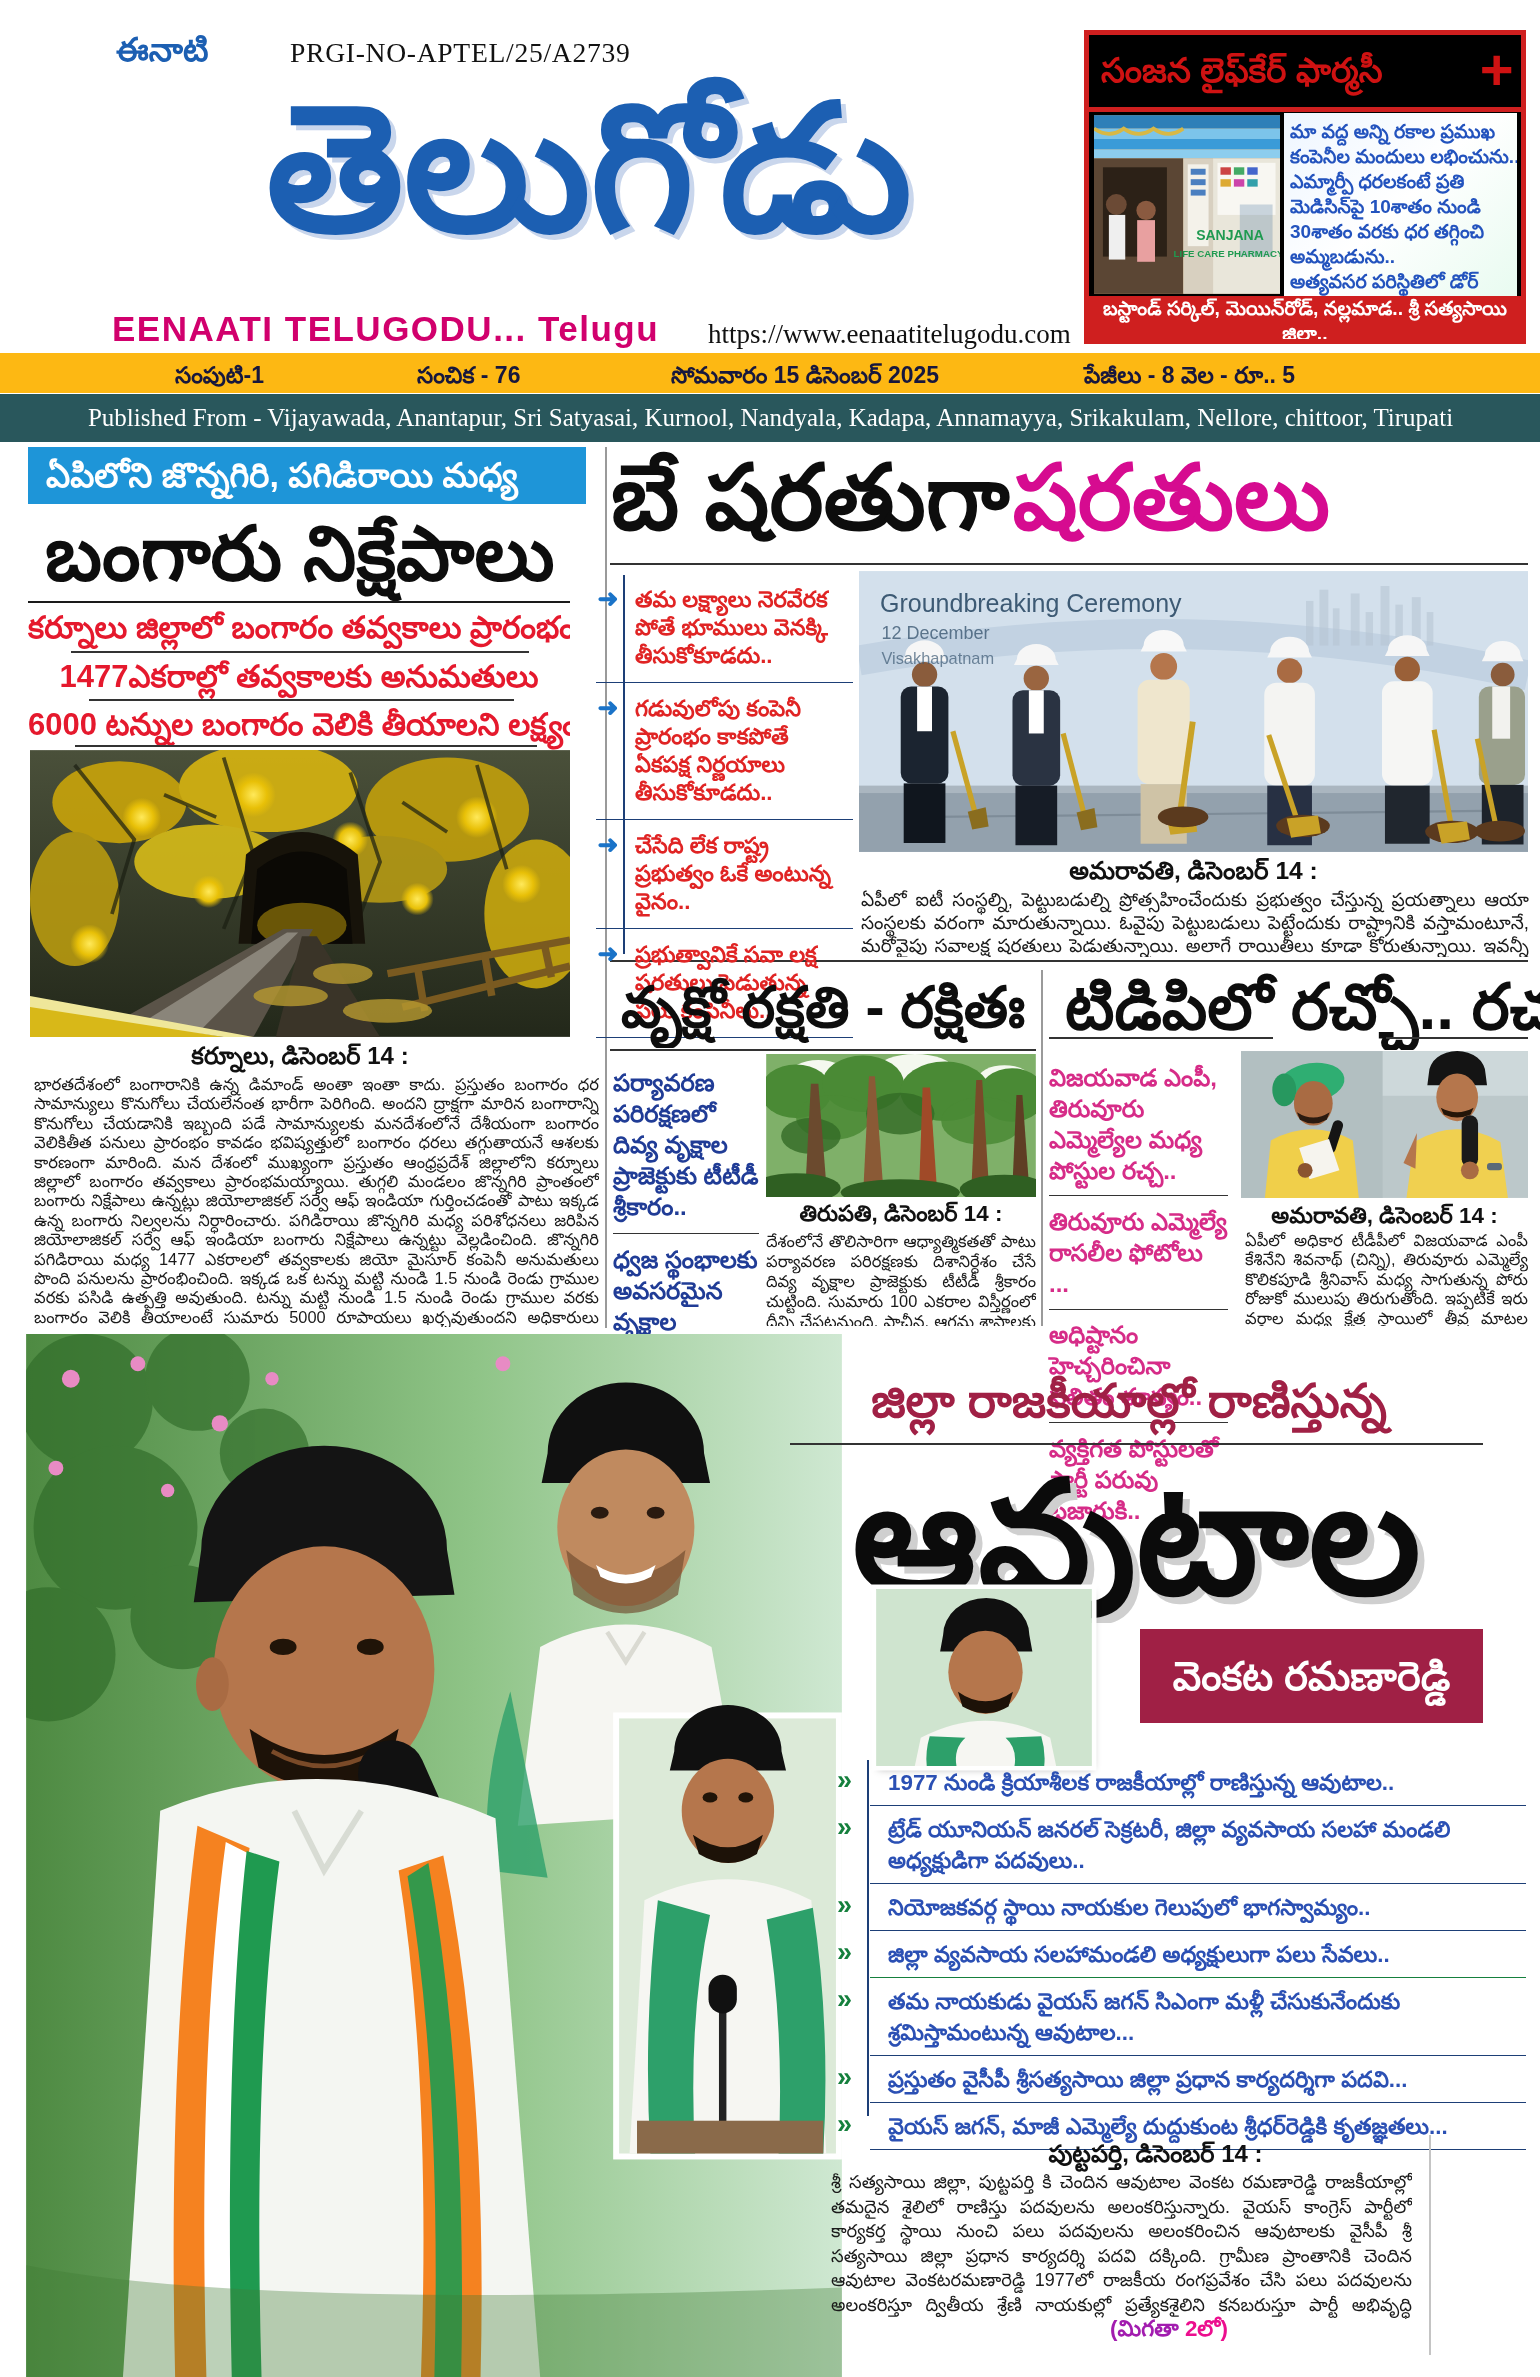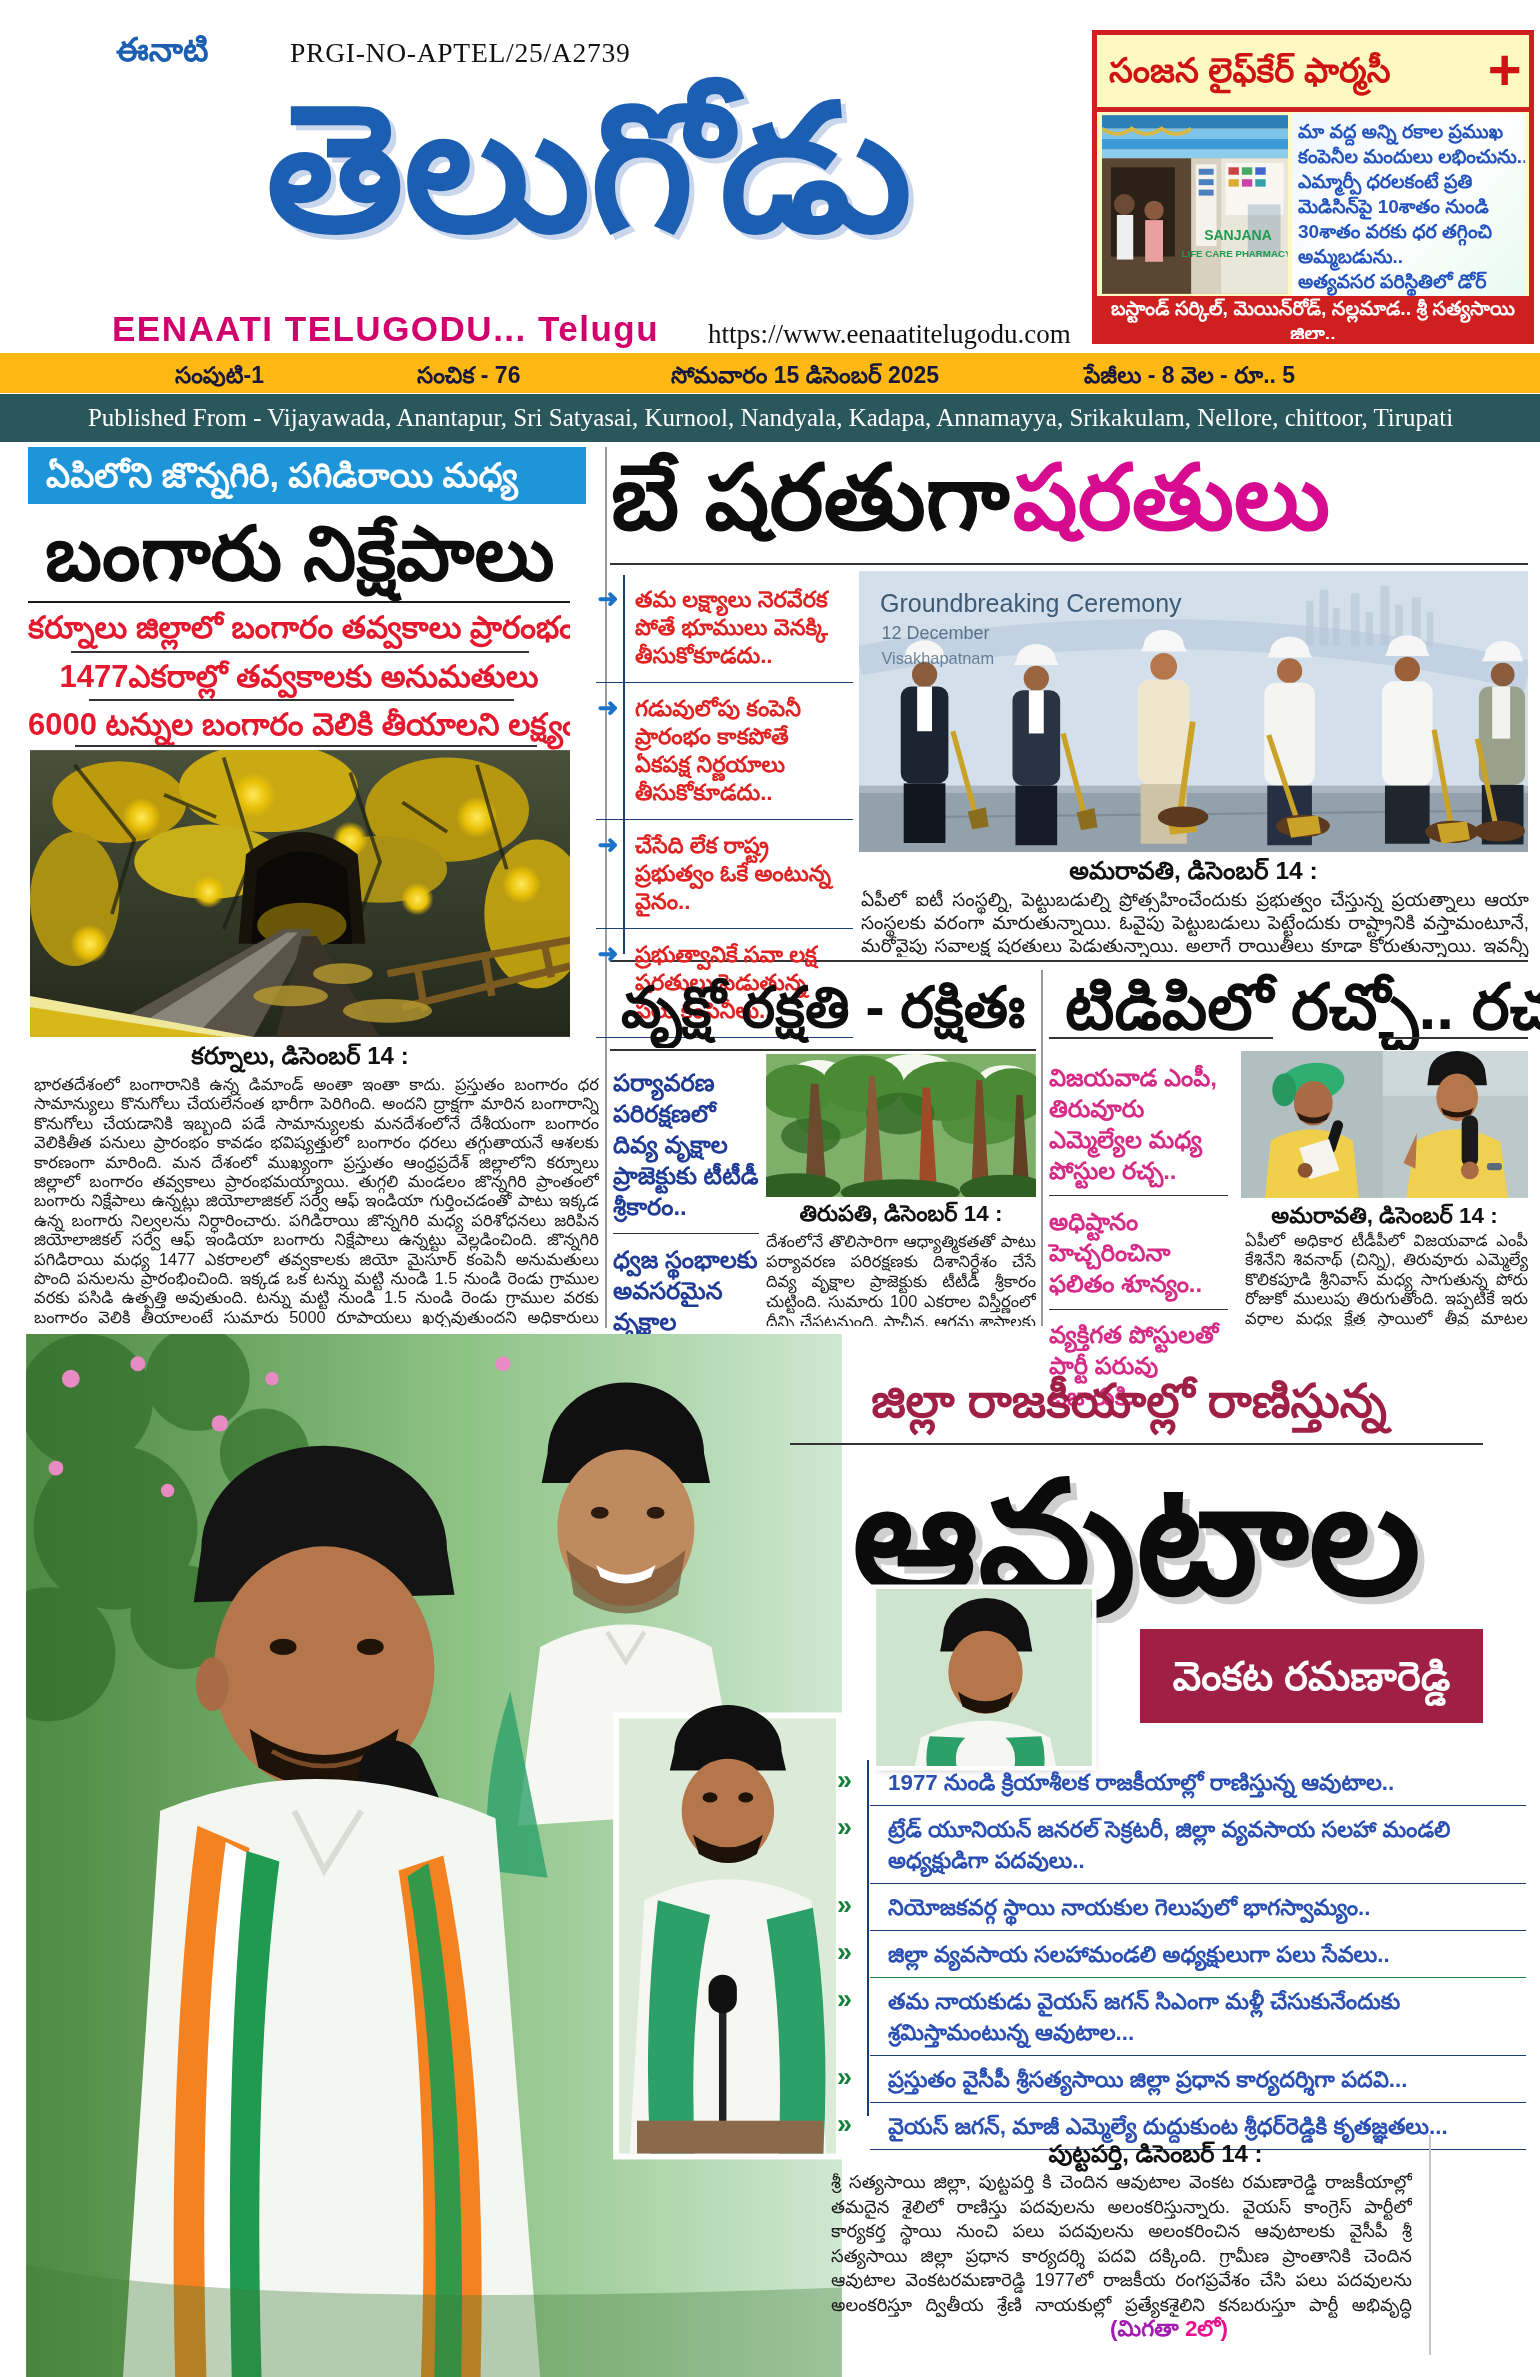--- a/index.html
+++ b/index.html
@@ -19,21 +19,21 @@
 
   
   .pre-title{color:#1c5fb2;font-size:33px;font-weight:bold;}
   .prgi{font-size:27.6px;color:#121212;letter-spacing:0.7px;}
   .main-title{color:#1c5fb2;font-size:177px;font-weight:800;line-height:246px;
               white-space:nowrap;text-shadow:5.2px 5.2px 0 #c9d6ec;}
   .mag-sub{color:#d1006d;font-size:35px;font-weight:bold;letter-spacing:1.5px;}
   .site{font-size:27px;color:#111;}
 
   
-  .adbox{border:5.2px solid #cf1f1f;background:#fef9c3;margin-left:8px;}
+  .adbox{border:5.2px solid #cf1f1f;background:#000000;}
   .ad-title{color:#cf1212;font-size:34px;font-weight:bold;white-space:nowrap;}
   .ad-plus{color:#cf1212;font-size:58px;font-weight:bold;line-height:52px;}
   .ad-line{color:#2353be;font-size:19px;font-weight:bold;line-height:25px;white-space:nowrap;}
   .ad-strip{background:#cf1f1f;color:#fff;font-size:19.4px;font-weight:bold;text-align:center;line-height:24.6px;}
   .ad-photo-label{color:#1f9a50;font-weight:bold;text-align:center;line-height:16.4px;}
 
   
   .ybar{background:#fdb813;}
   .ybar span{position:absolute;top:9px;font-size:23px;font-weight:bold;color:#17173d;white-space:nowrap;}
   .tealbar{background:#29575c;color:#fff;font-family:"Liberation Serif",serif;
@@ -382,20 +382,21 @@
     <span>దేశంలోనే తొలిసారిగా ఆధ్యాత్మికతతో పాటు పర్యావరణ పరిరక్షణకు దిశానిర్దేశం చేసే దివ్య వృక్షాల ప్రాజెక్టుకు టీటీడీ శ్రీకారం చుట్టింది. సుమారు 100 ఎకరాల విస్తీర్ణంలో దీన్ని చేపట్టనుంది. ప్రాచీన, ఆగమ శాస్త్రాలకు అనుగుణమైన దేవాలయాల్లో అత్యంత</span>
     
     
   </div>
 
   <div class="abs h-mid ovh" style="left:1049px;top:967px;width:481px;height:83px;font-size:64px;line-height:80px;margin-left:16px;">టిడిపిలో రచ్చో.. రచ్చ</div>
   <div class="rule-thin" style="left:1049px;top:1037px;width:224px;"></div>
   <div class="rule-thin" style="left:1386px;top:1037px;width:142px;"></div>
   <div class="abs" style="left:1049px;top:1052px;width:179px;">
     <div class="sub-pink">విజయవాడ ఎంపీ, తిరువూరు ఎమ్మెల్యేల మధ్య పోస్టుల రచ్చ..</div>
+    <div class="sub-pink">తిరువూరు ఎమ్మెల్యే రాసలీల ఫోటోలు ...</div>
     <div class="sub-pink">అధిష్టానం హెచ్చరించినా ఫలితం శూన్యం..</div>
     <div class="sub-pink" style="border-bottom:none;">వ్యక్తిగత పోస్టులతో పార్టీ పరువు బజారుకి..</div>
   </div>
 
   <div class="abs ovh" style="left:1241px;top:1051px;width:287px;height:147px;">
     <svg width="287" height="147" viewBox="0 0 385 197">
       <rect width="385" height="197" fill="#bcc8ca"></rect>
       <rect width="385" height="60" fill="#cdd8da"></rect>
       <rect x="0" y="0" width="190" height="197" fill="#b2bfc1"></rect>
 

